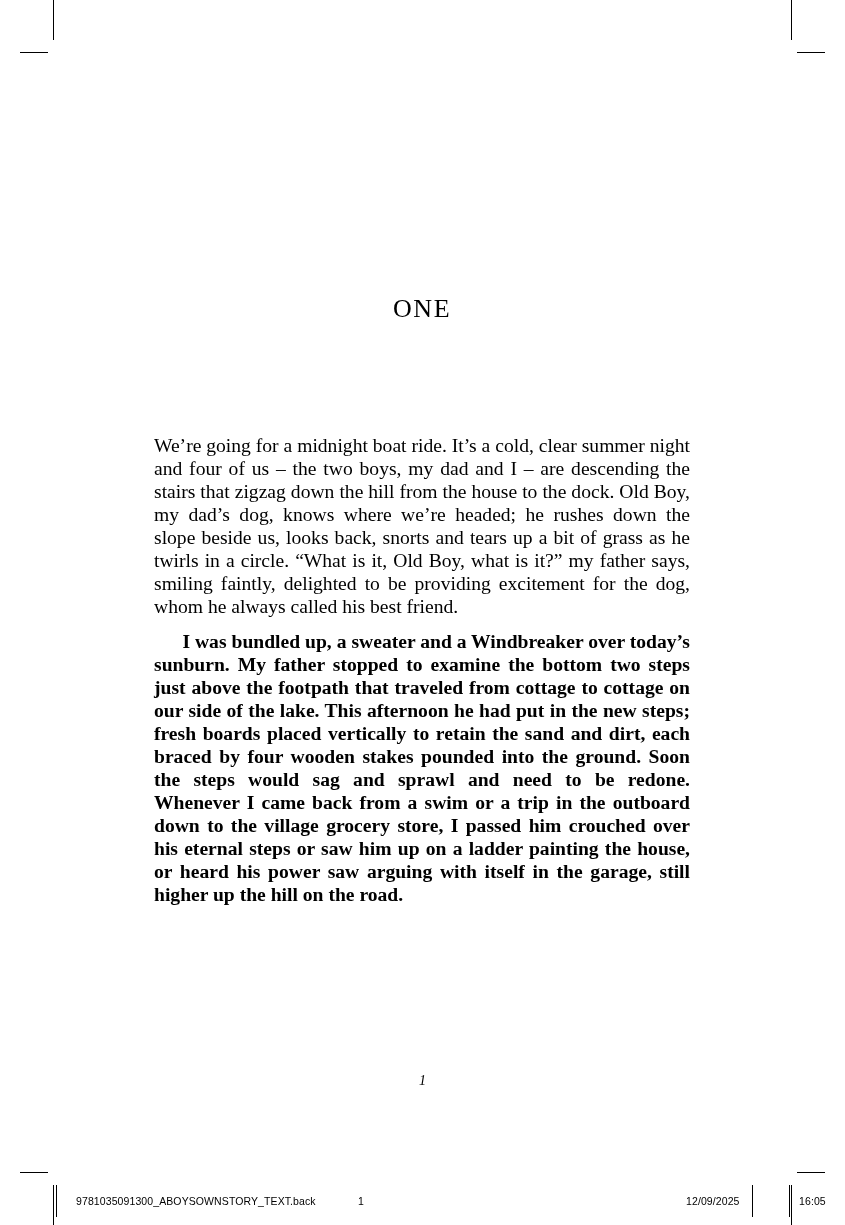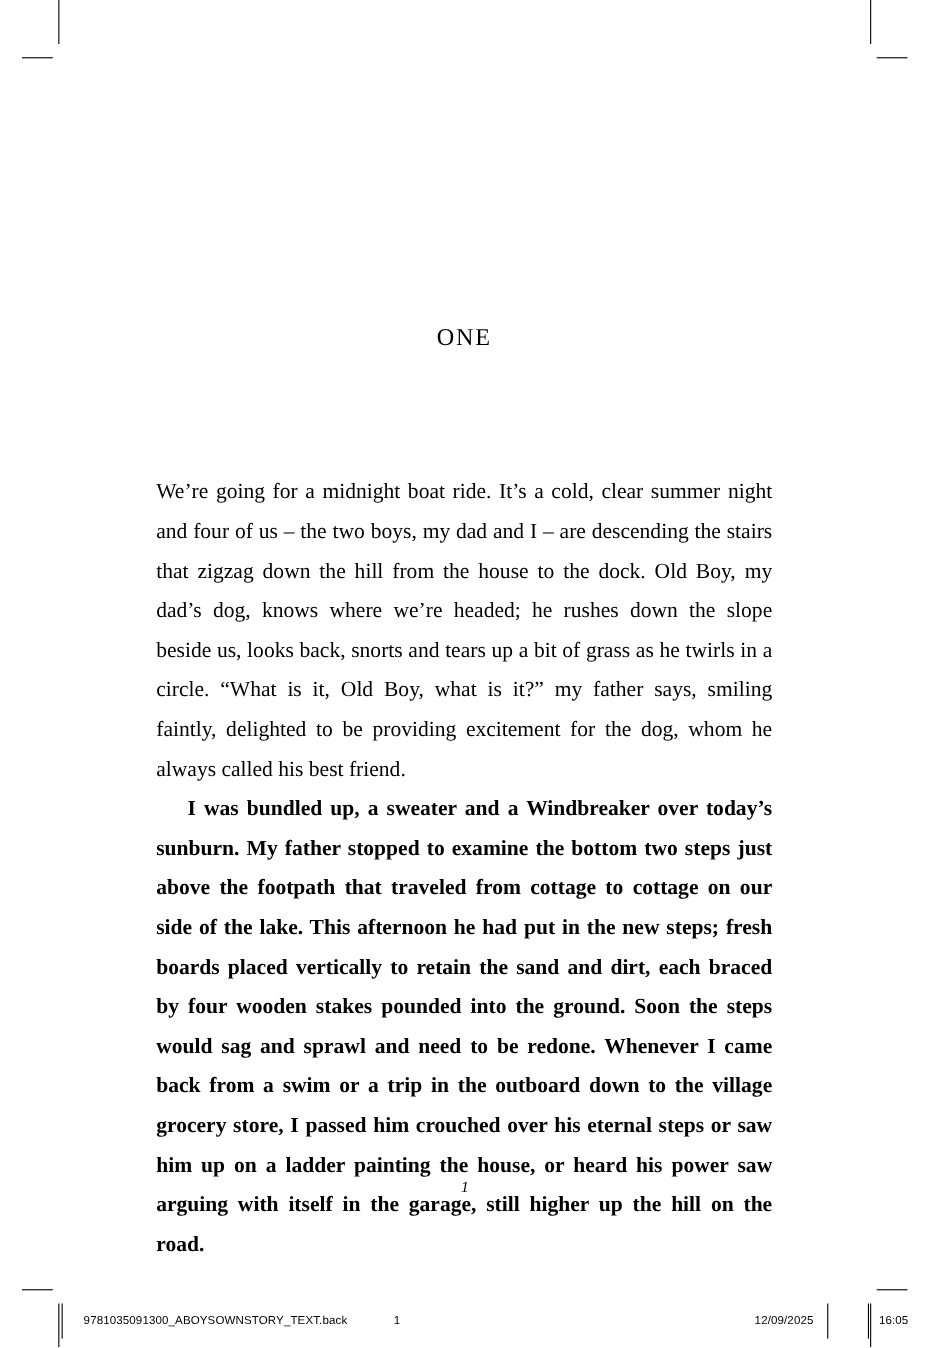--- a/index.html
+++ b/index.html
@@ -36,37 +36,37 @@
 
   
   .textblock {
     position: absolute;
     left: 142px;
     top: 270px;
     width: 560px;
   }
 
   .chapter-title {
-    font-size: 22px;
+    font-size: 26px;
     letter-spacing: 1.6px;
     text-align: center;
     margin: 0;
     font-weight: 400;
     line-height: 1;
     padding-top: 26px;
   }
 
   .body-copy {
     margin-top: 112px;
   }
 
   .para {
-    margin: 0;
+    margin: 12px;
     font-size: 19.6px;
-    line-height: 36px;
+    line-height: 23px;
     text-align: justify;
     text-justify: inter-word;
     hyphens: none;
     -webkit-hyphens: none;
   }
   .para + .para { text-indent: 1.45em; font-weight: bold; }
 
   
   .folio {
     position: absolute;

